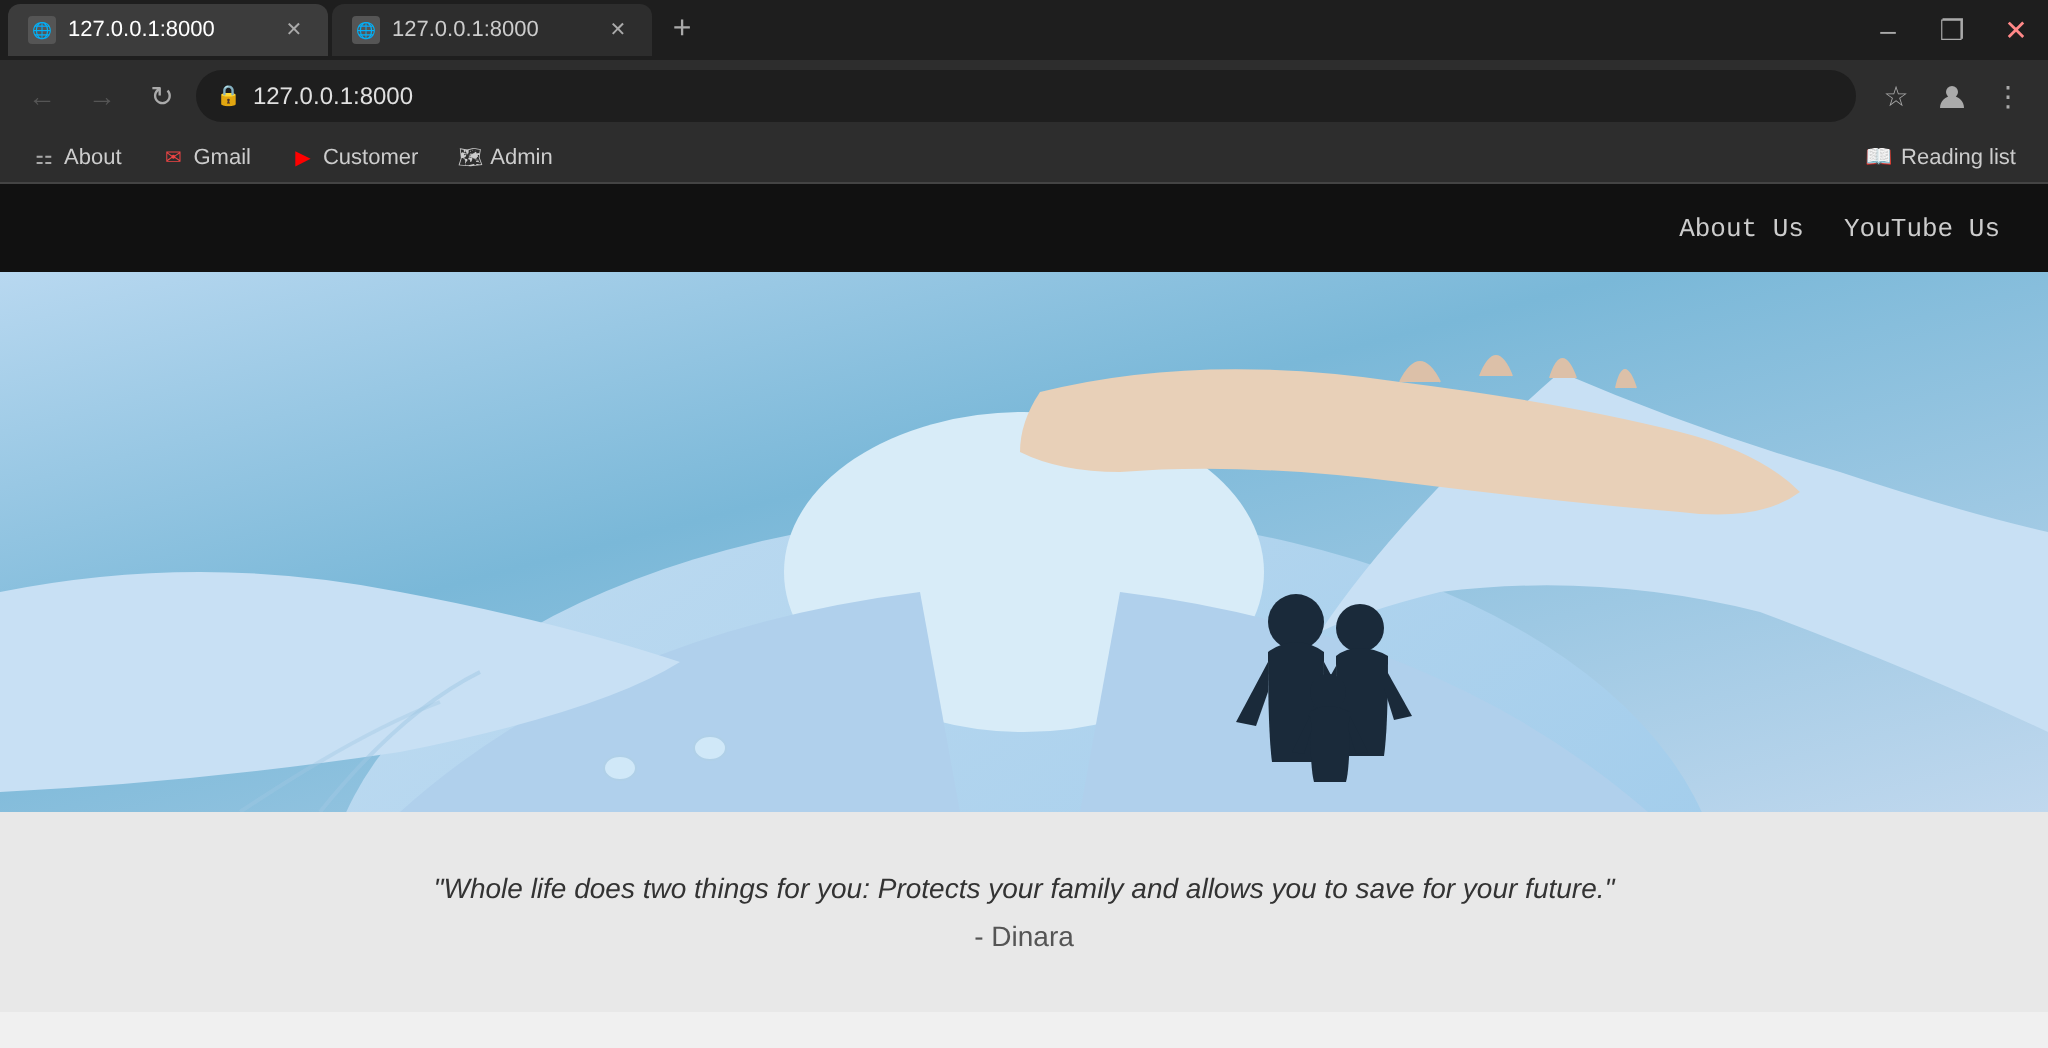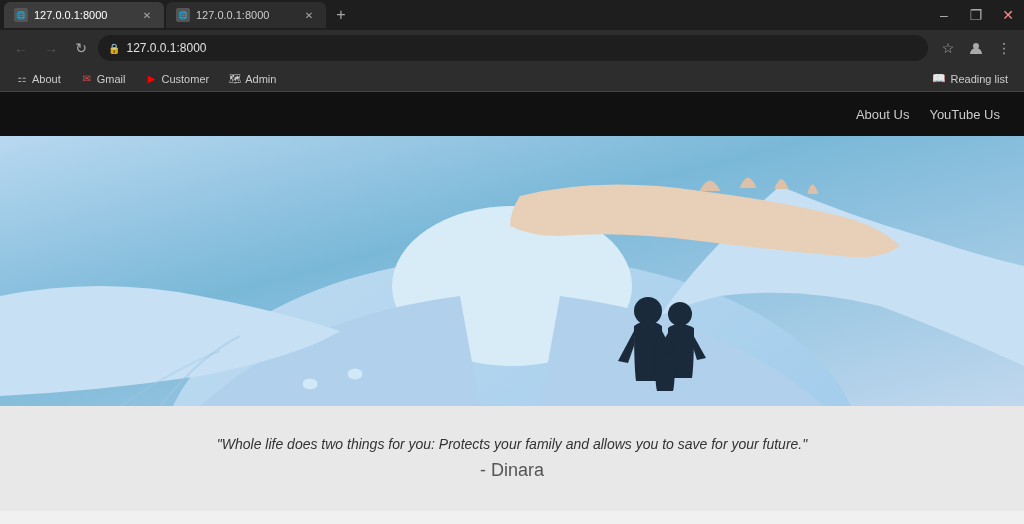--- a/index.html
+++ b/index.html
@@ -212,20 +212,21 @@
       margin-left: auto;
       display: flex;
       gap: 4px;
     }
     .app-nav-right-link {
       color: #ccc;
       font-size: 13px;
       padding: 4px 8px;
       cursor: pointer;
       text-decoration: none;
+      font-family: Liberation Mono, monospace;
     }
 
     
     .hero {
       width: 100%;
       height: 270px;
       background: linear-gradient(135deg, #a8c8e8 0%, #7ab0d4 20%, #5898c0 40%, #6ab0d8 60%, #90c0e0 80%, #c8dff0 100%);
       position: relative;
       overflow: hidden;
       display: flex;
@@ -250,21 +251,21 @@
       align-items: center;
       justify-content: center;
       gap: 8px;
     }
     .quote-text {
       font-size: 14px;
       color: #333;
       font-style: italic;
     }
     .quote-author {
-      font-size: 18px;
+      font-size: 14px;
       color: #555;
     }
   </style>
 </head>
 <body>
 
 <div class="browser-chrome">
 
   <div class="tab-bar">
 

